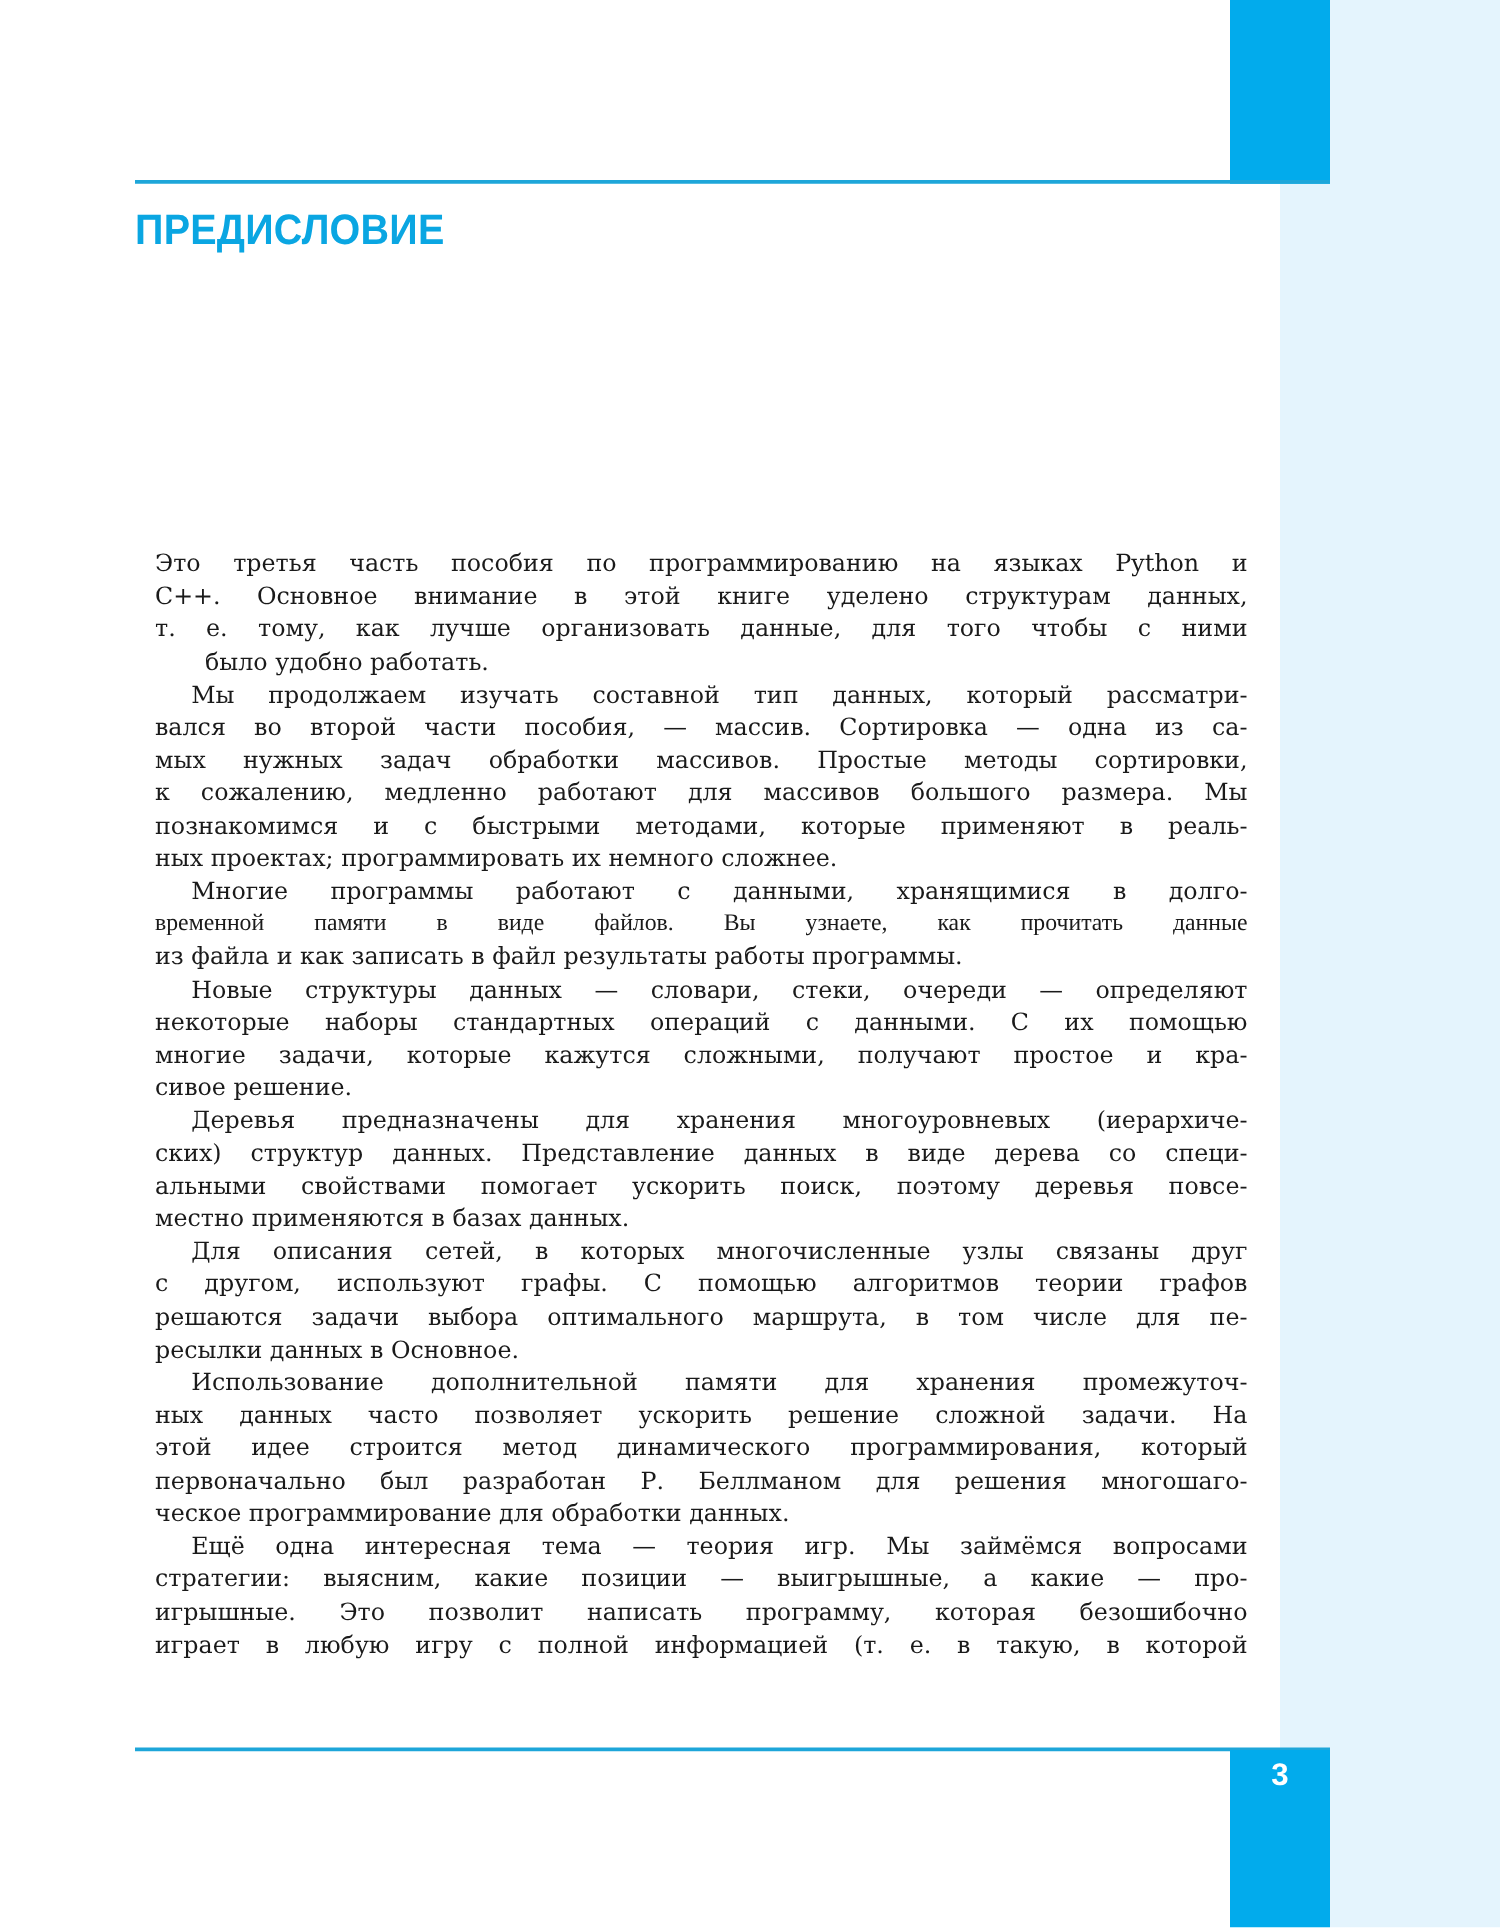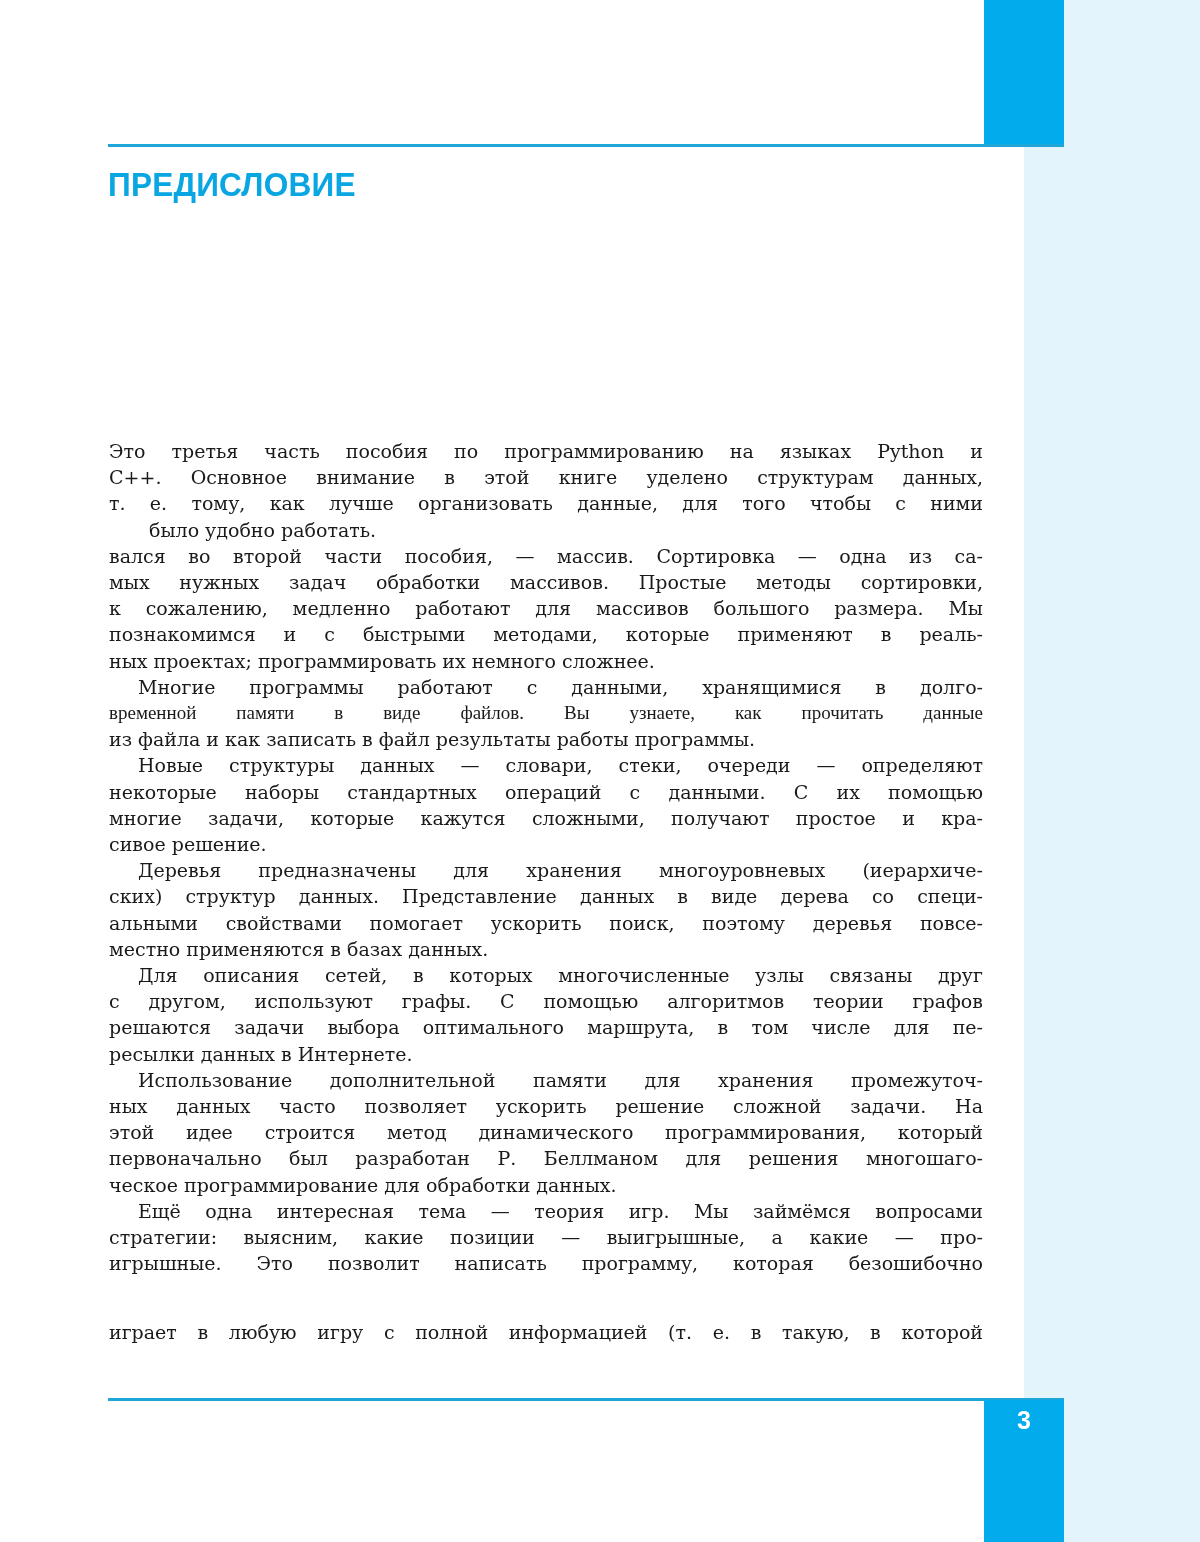--- a/index.html
+++ b/index.html
@@ -46,21 +46,21 @@
     font-weight: bold;
     font-size: 34px;
     letter-spacing: 0.2px;
     color: #0aa6e2;
     transform: scaleX(0.93);
     transform-origin: left center;
     line-height: 38px;
   }
   .body-text {
     position: absolute;
-    left: 109px;
+    left: 124px;
     top: 438px;
     width: 874px;
     font-family: "DejaVu Serif", serif;
     font-size: 19px;
     line-height: 26.2px;
     color: #1a1a1a;
   }
   .para {
     margin: 0;
   }
@@ -118,20 +118,21 @@
 <div class="body-text">
 
   <p class="para">
     <span class="line" style="white-space: nowrap;">Это третья часть пособия по программированию на языках Python и</span>
     <span class="line" style="white-space: nowrap;">C++. Основное внимание в этой книге уделено структурам данных,</span>
     <span class="line" style="white-space: nowrap;">т. е. тому, как лучше организовать данные, для того чтобы с ними</span>
     <span class="line last" style="white-space: nowrap; margin-left: 40px;">было удобно работать.</span>
   </p>
 
   <p class="para">
+    <span class="line indent" style="white-space: nowrap;">Мы продолжаем изучать составной тип данных, который рассматри-</span>
     <span class="line" style="white-space: nowrap;">вался во второй части пособия, — массив. Сортировка — одна из са-</span>
     <span class="line" style="white-space: nowrap;">мых нужных задач обработки массивов. Простые методы сортировки,</span>
     <span class="line" style="white-space: nowrap;">к сожалению, медленно работают для массивов большого размера. Мы</span>
     <span class="line" style="white-space: nowrap;">познакомимся и с быстрыми методами, которые применяют в реаль-</span>
     <span class="line last" style="white-space: nowrap;">ных проектах; программировать их немного сложнее.</span>
   </p>
 
   <p class="para">
     <span class="line indent" style="white-space: nowrap;">Многие программы работают с данными, хранящимися в долго-</span>
     <span class="line" style="white-space: nowrap; font-family: Liberation Serif, serif;">временной памяти в виде файлов. Вы узнаете, как прочитать данные</span>
@@ -149,35 +150,35 @@
     <span class="line indent" style="white-space: nowrap;">Деревья предназначены для хранения многоуровневых (иерархиче-</span>
     <span class="line" style="white-space: nowrap;">ских) структур данных. Представление данных в виде дерева со специ-</span>
     <span class="line" style="white-space: nowrap;">альными свойствами помогает ускорить поиск, поэтому деревья повсе-</span>
     <span class="line last" style="white-space: nowrap;">местно применяются в базах данных.</span>
   </p>
 
   <p class="para">
     <span class="line indent" style="white-space: nowrap;">Для описания сетей, в которых многочисленные узлы связаны друг</span>
     <span class="line" style="white-space: nowrap;">с другом, используют графы. С помощью алгоритмов теории графов</span>
     <span class="line" style="white-space: nowrap;">решаются задачи выбора оптимального маршрута, в том числе для пе-</span>
-    <span class="line last" style="white-space: nowrap;">ресылки данных в Интернете.</span>
+    <span class="line last" style="white-space: nowrap;">ресылки данных в Основное.</span>
   </p>
 
   <p class="para">
     <span class="line indent" style="white-space: nowrap;">Использование дополнительной памяти для хранения промежуточ-</span>
     <span class="line" style="white-space: nowrap;">ных данных часто позволяет ускорить решение сложной задачи. На</span>
     <span class="line" style="white-space: nowrap;">этой идее строится метод динамического программирования, который</span>
     <span class="line" style="white-space: nowrap;">первоначально был разработан Р. Беллманом для решения многошаго-</span>
     <span class="line last" style="white-space: nowrap;">ческое программирование для обработки данных.</span>
   </p>
 
   <p class="para">
     <span class="line indent" style="white-space: nowrap;">Ещё одна интересная тема — теория игр. Мы займёмся вопросами</span>
     <span class="line" style="white-space: nowrap;">стратегии: выясним, какие позиции — выигрышные, а какие — про-</span>
     <span class="line" style="white-space: nowrap;">игрышные. Это позволит написать программу, которая безошибочно</span>
-    <span class="line" style="white-space: nowrap; margin-top: 42px;">играет в любую игру с полной информацией (т. е. в такую, в которой</span>
+    <span class="line" style="white-space: nowrap;">играет в любую игру с полной информацией (т. е. в такую, в которой</span>
   </p>
 </div>
 
 <div class="bottom-rule"></div>
 <div class="page-number-box">
   <div class="page-number">3</div>
 </div>
 
 </body></html>

